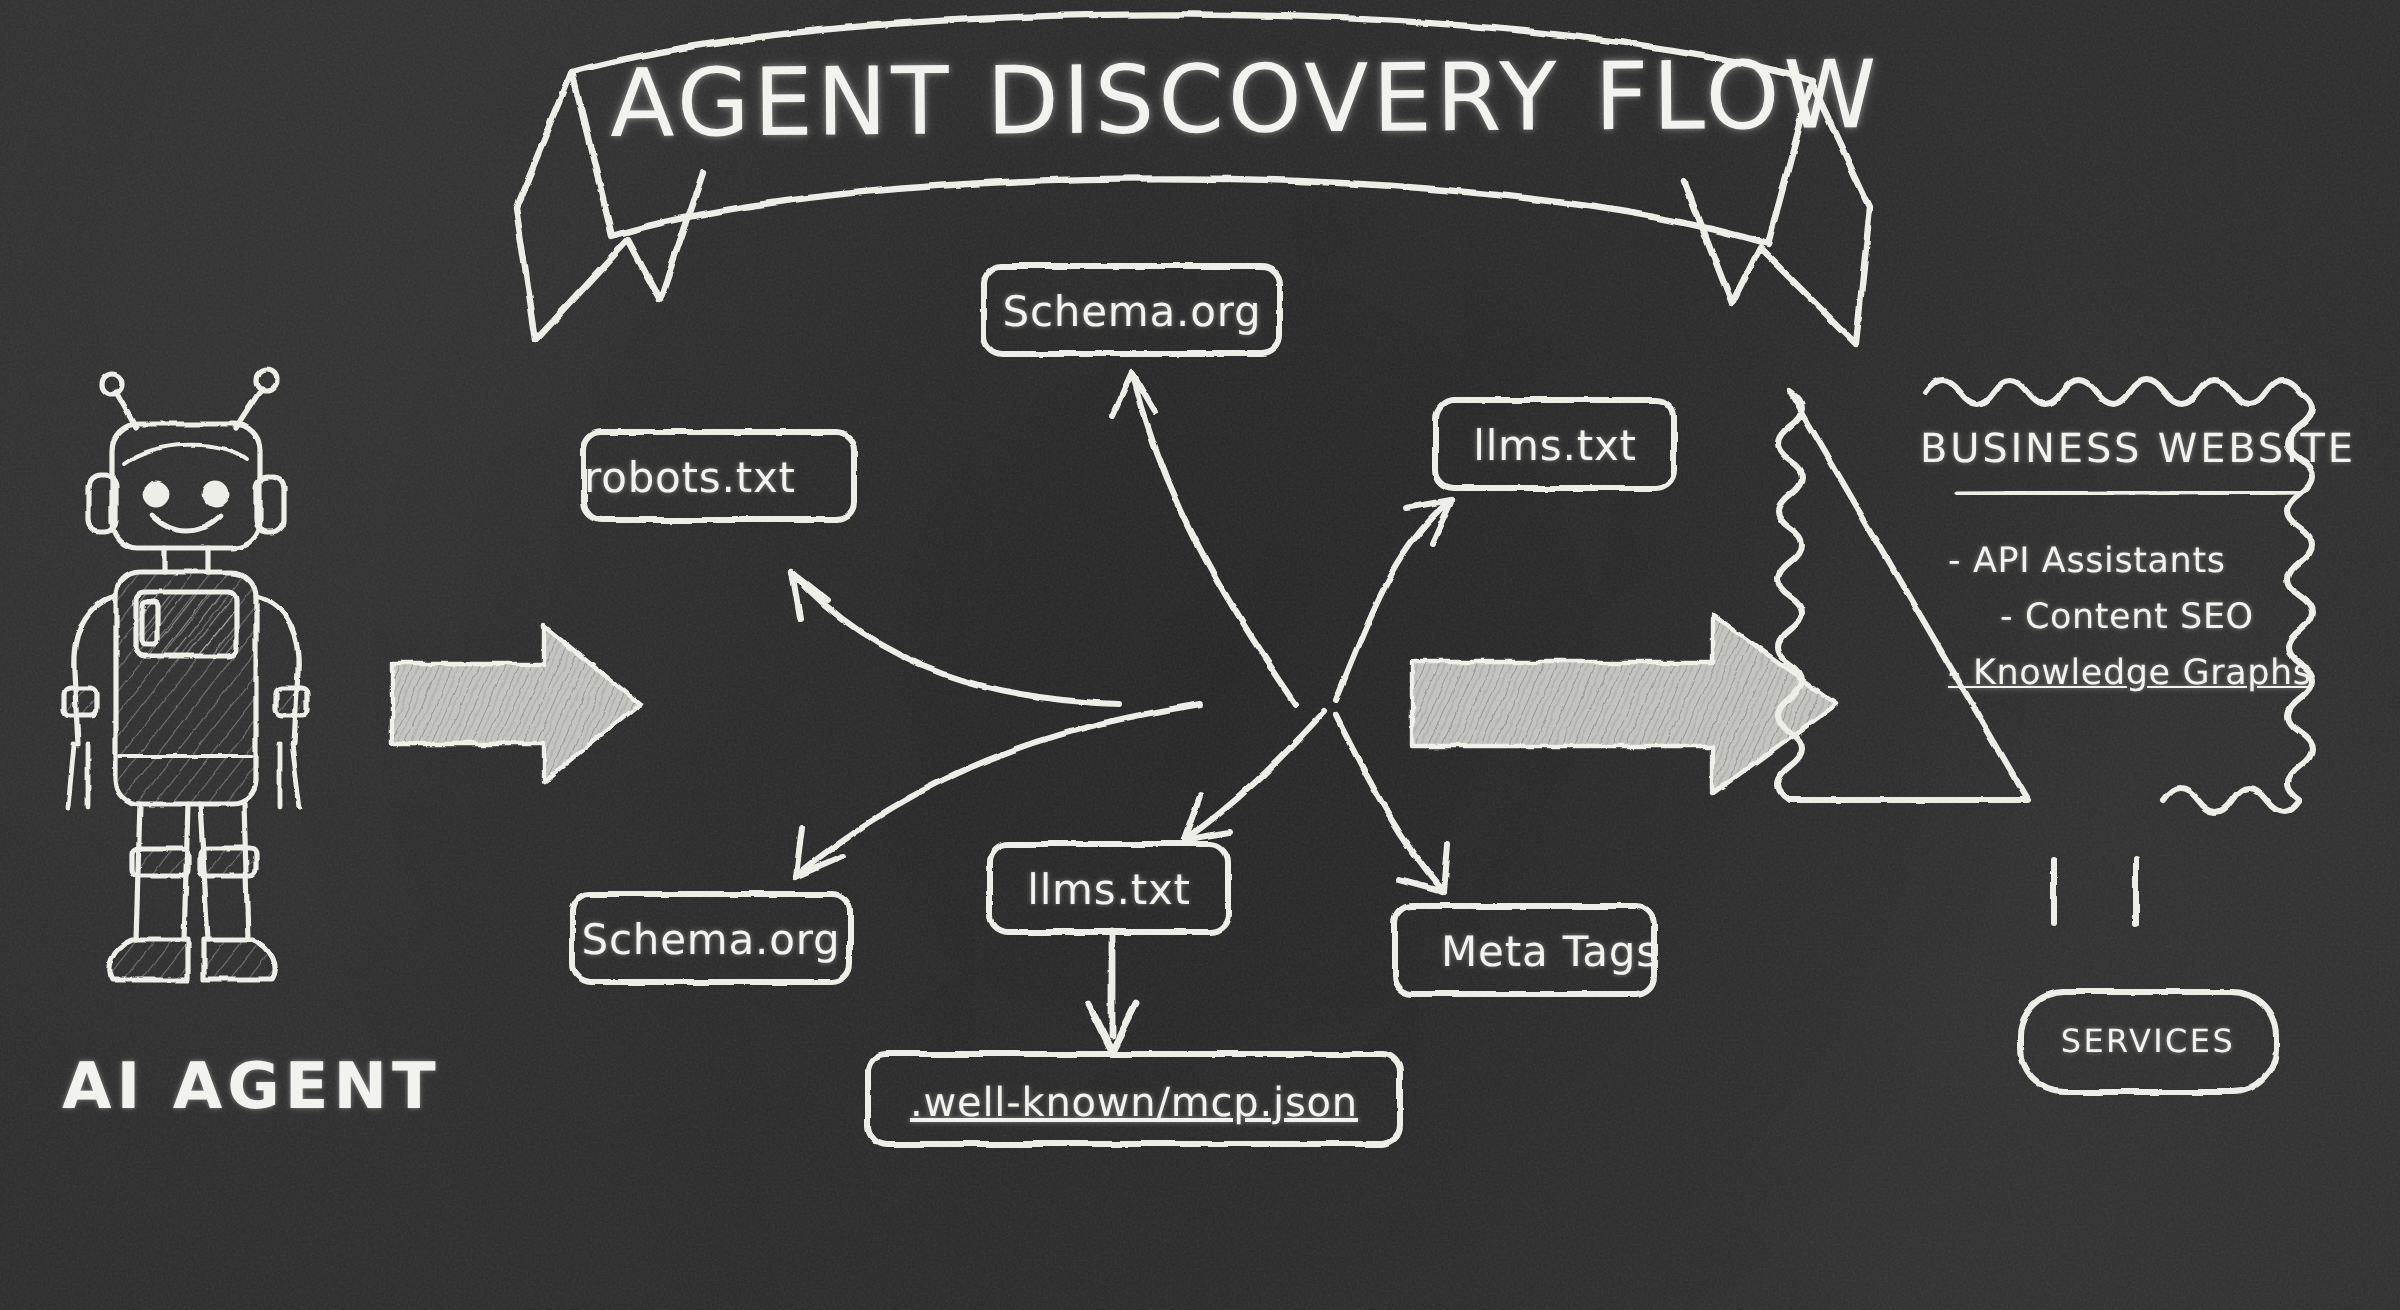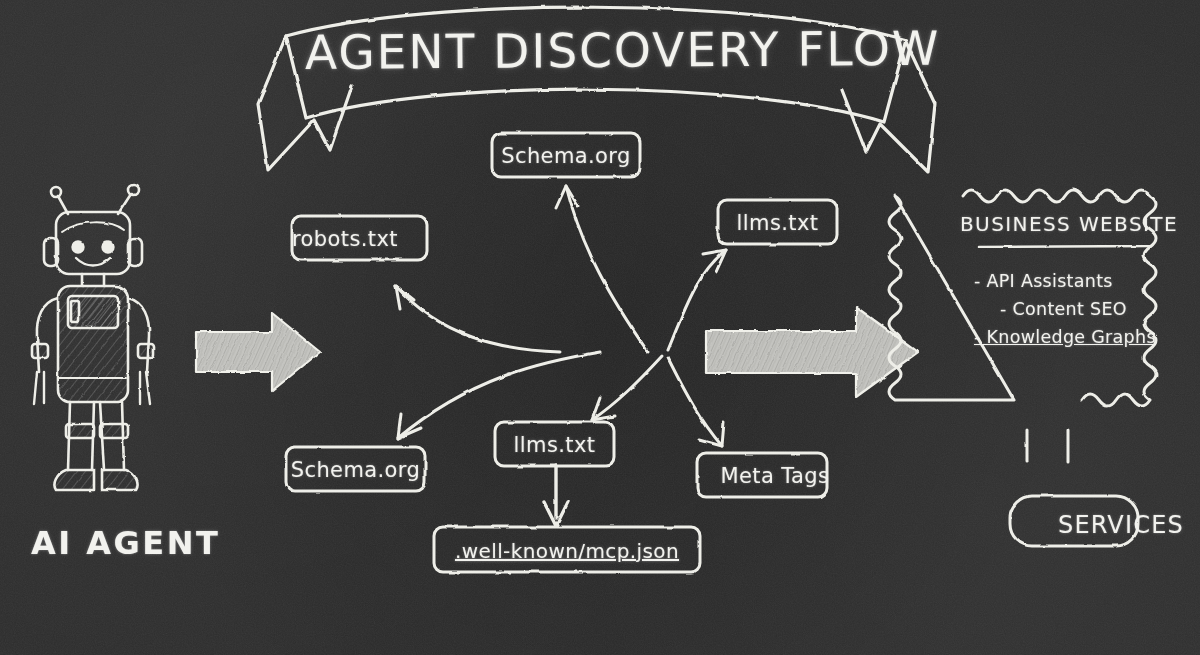--- a/index.html
+++ b/index.html
@@ -22,21 +22,21 @@
     position:absolute;color:#f2f2ee;
     font-family:"DejaVu Sans", sans-serif;
     text-shadow:0 0 2px rgba(255,255,255,.35), 0 0 5px rgba(255,255,255,.12);
     white-space:nowrap;pointer-events:none;
   }
   .node-text{font-size:21px;letter-spacing:.4px;}
   .node-text.small{font-size:20px;text-decoration:underline;}
   .agent-label{font-size:32px;letter-spacing:2.5px;font-weight:700;}
   .biz-title{font-size:20px;letter-spacing:1.4px;}
   .biz-item{font-size:17.5px;letter-spacing:.3px;}
-  .services-text{font-size:24px;letter-spacing:1.2px;margin-left:47px;}
+  .services-text{font-size:16px;letter-spacing:1.2px;}
   .banner-text{
     font-size:47px;letter-spacing:2px;
     text-shadow:0 0 3px rgba(255,255,255,.4), 0 0 8px rgba(255,255,255,.15);
   }
 </style>
 </head>
 <body>
 
 <div id="board">
 

